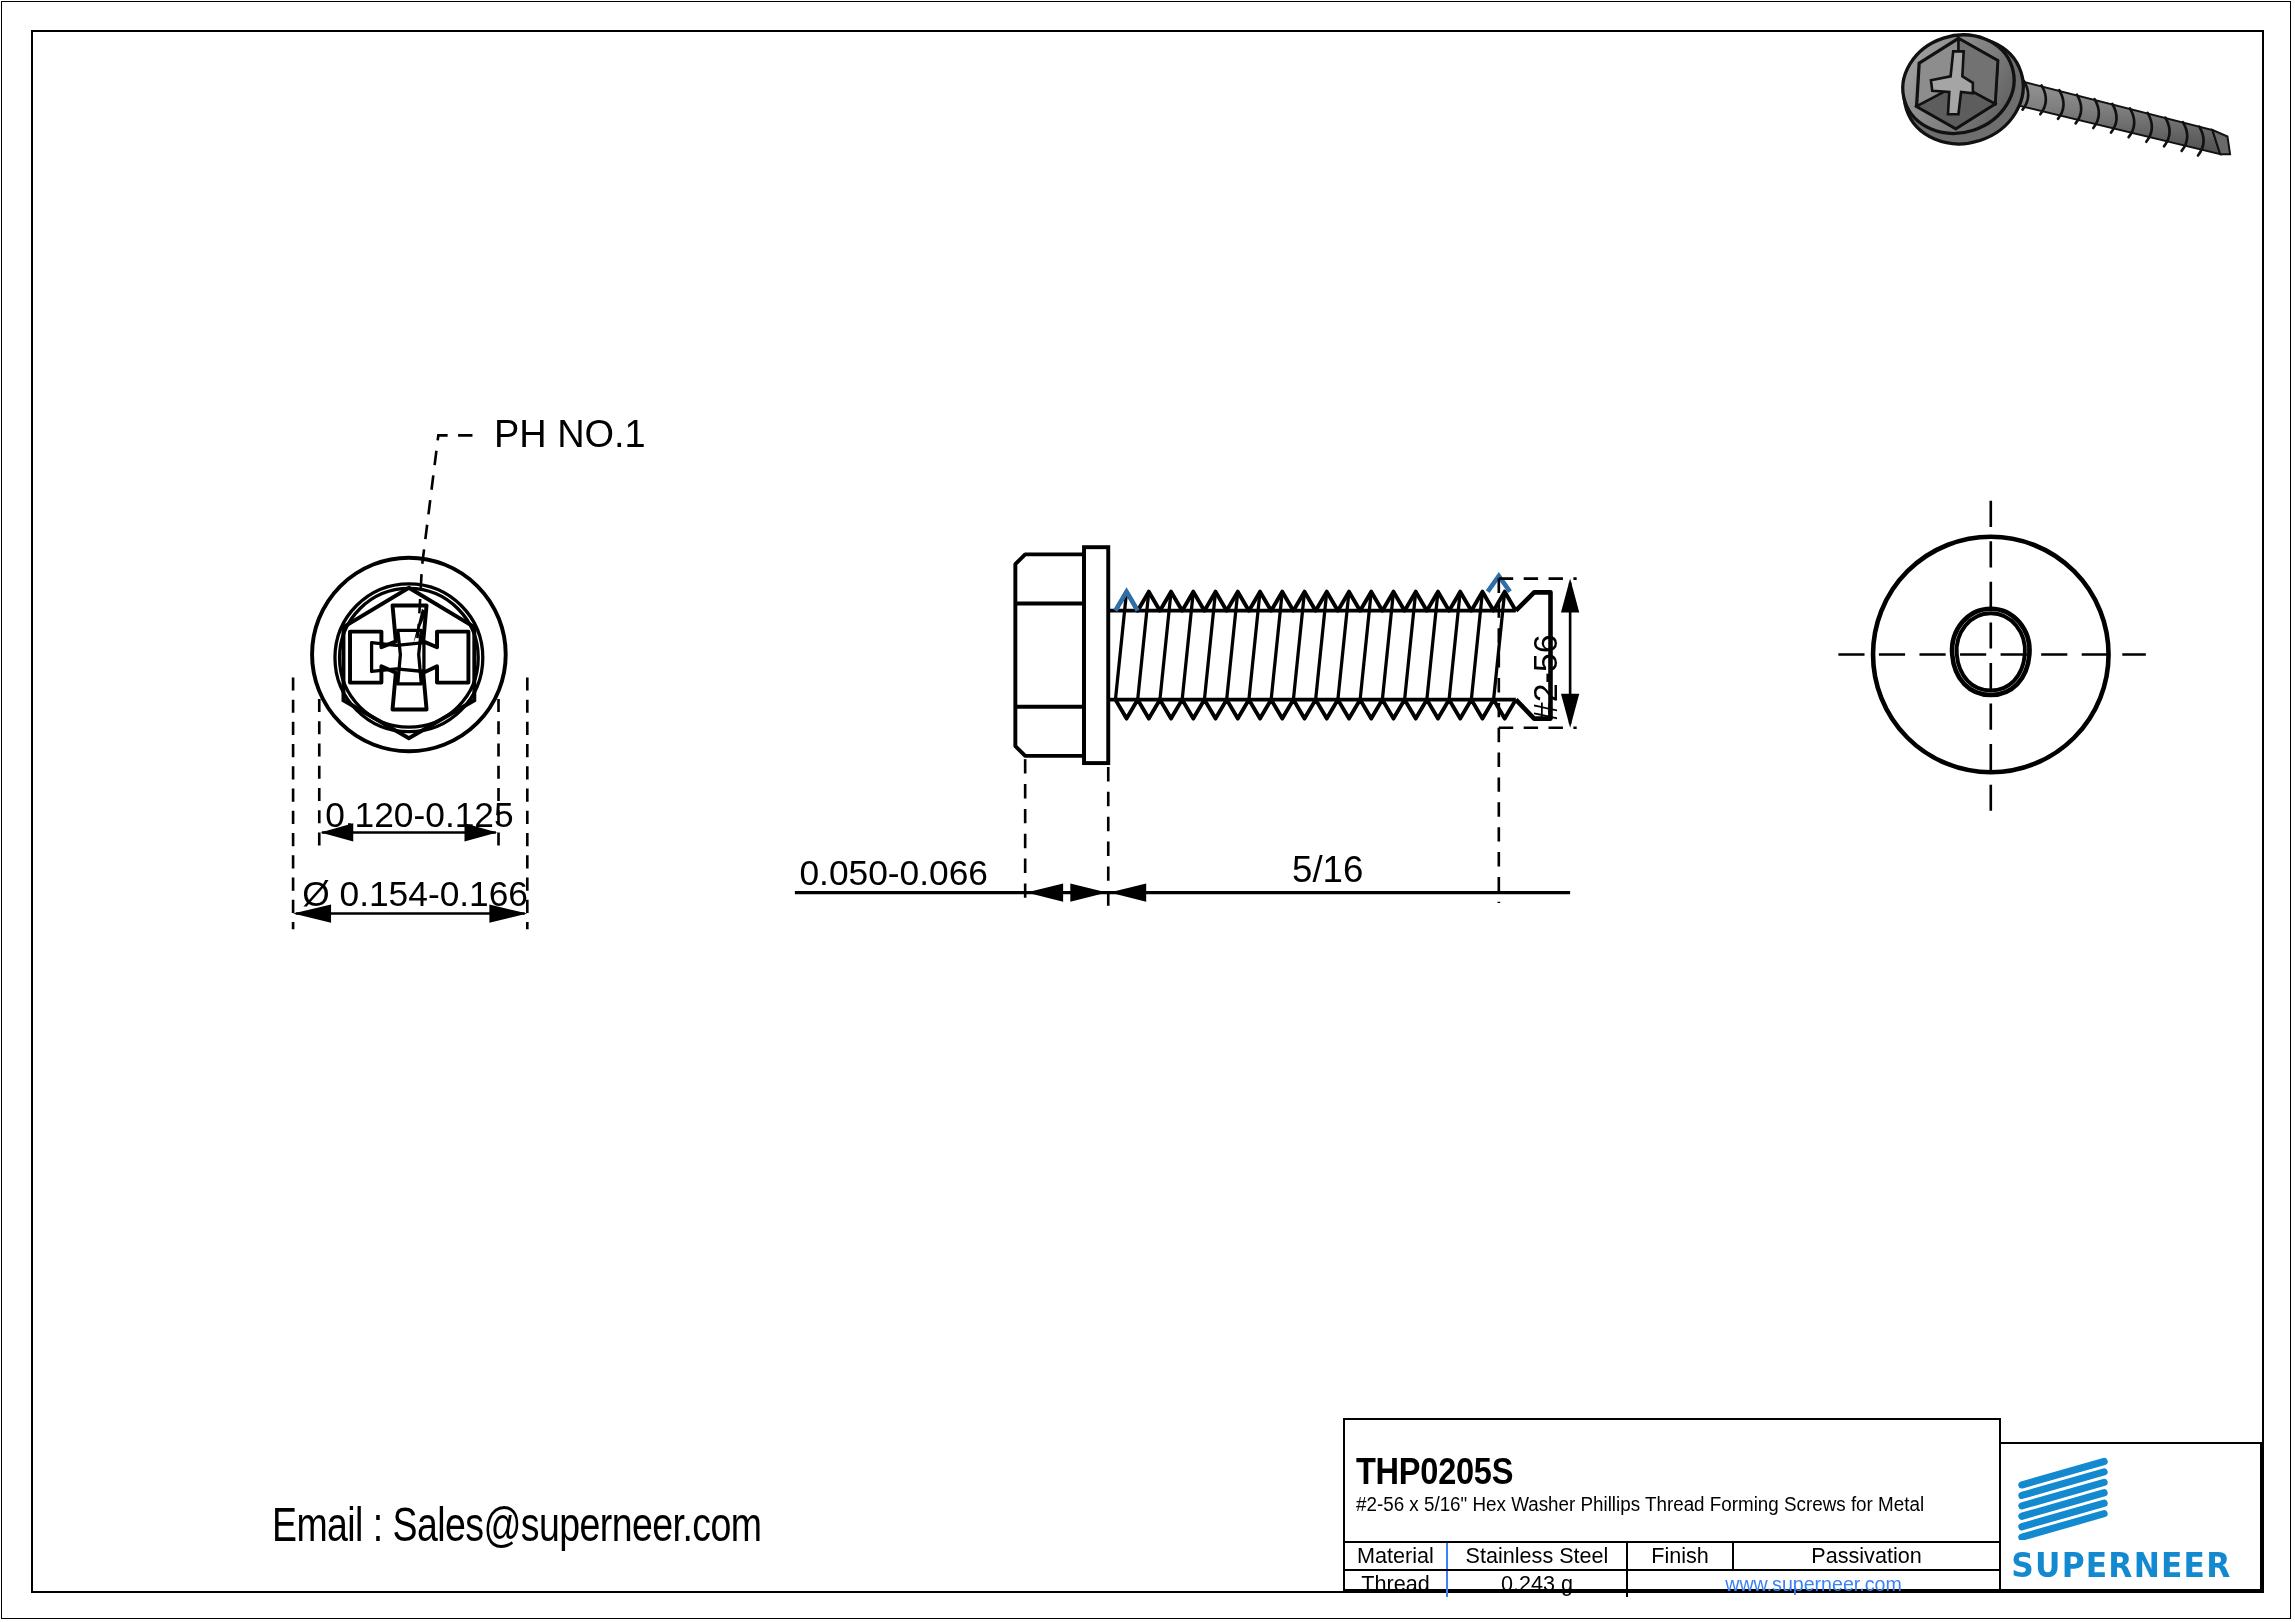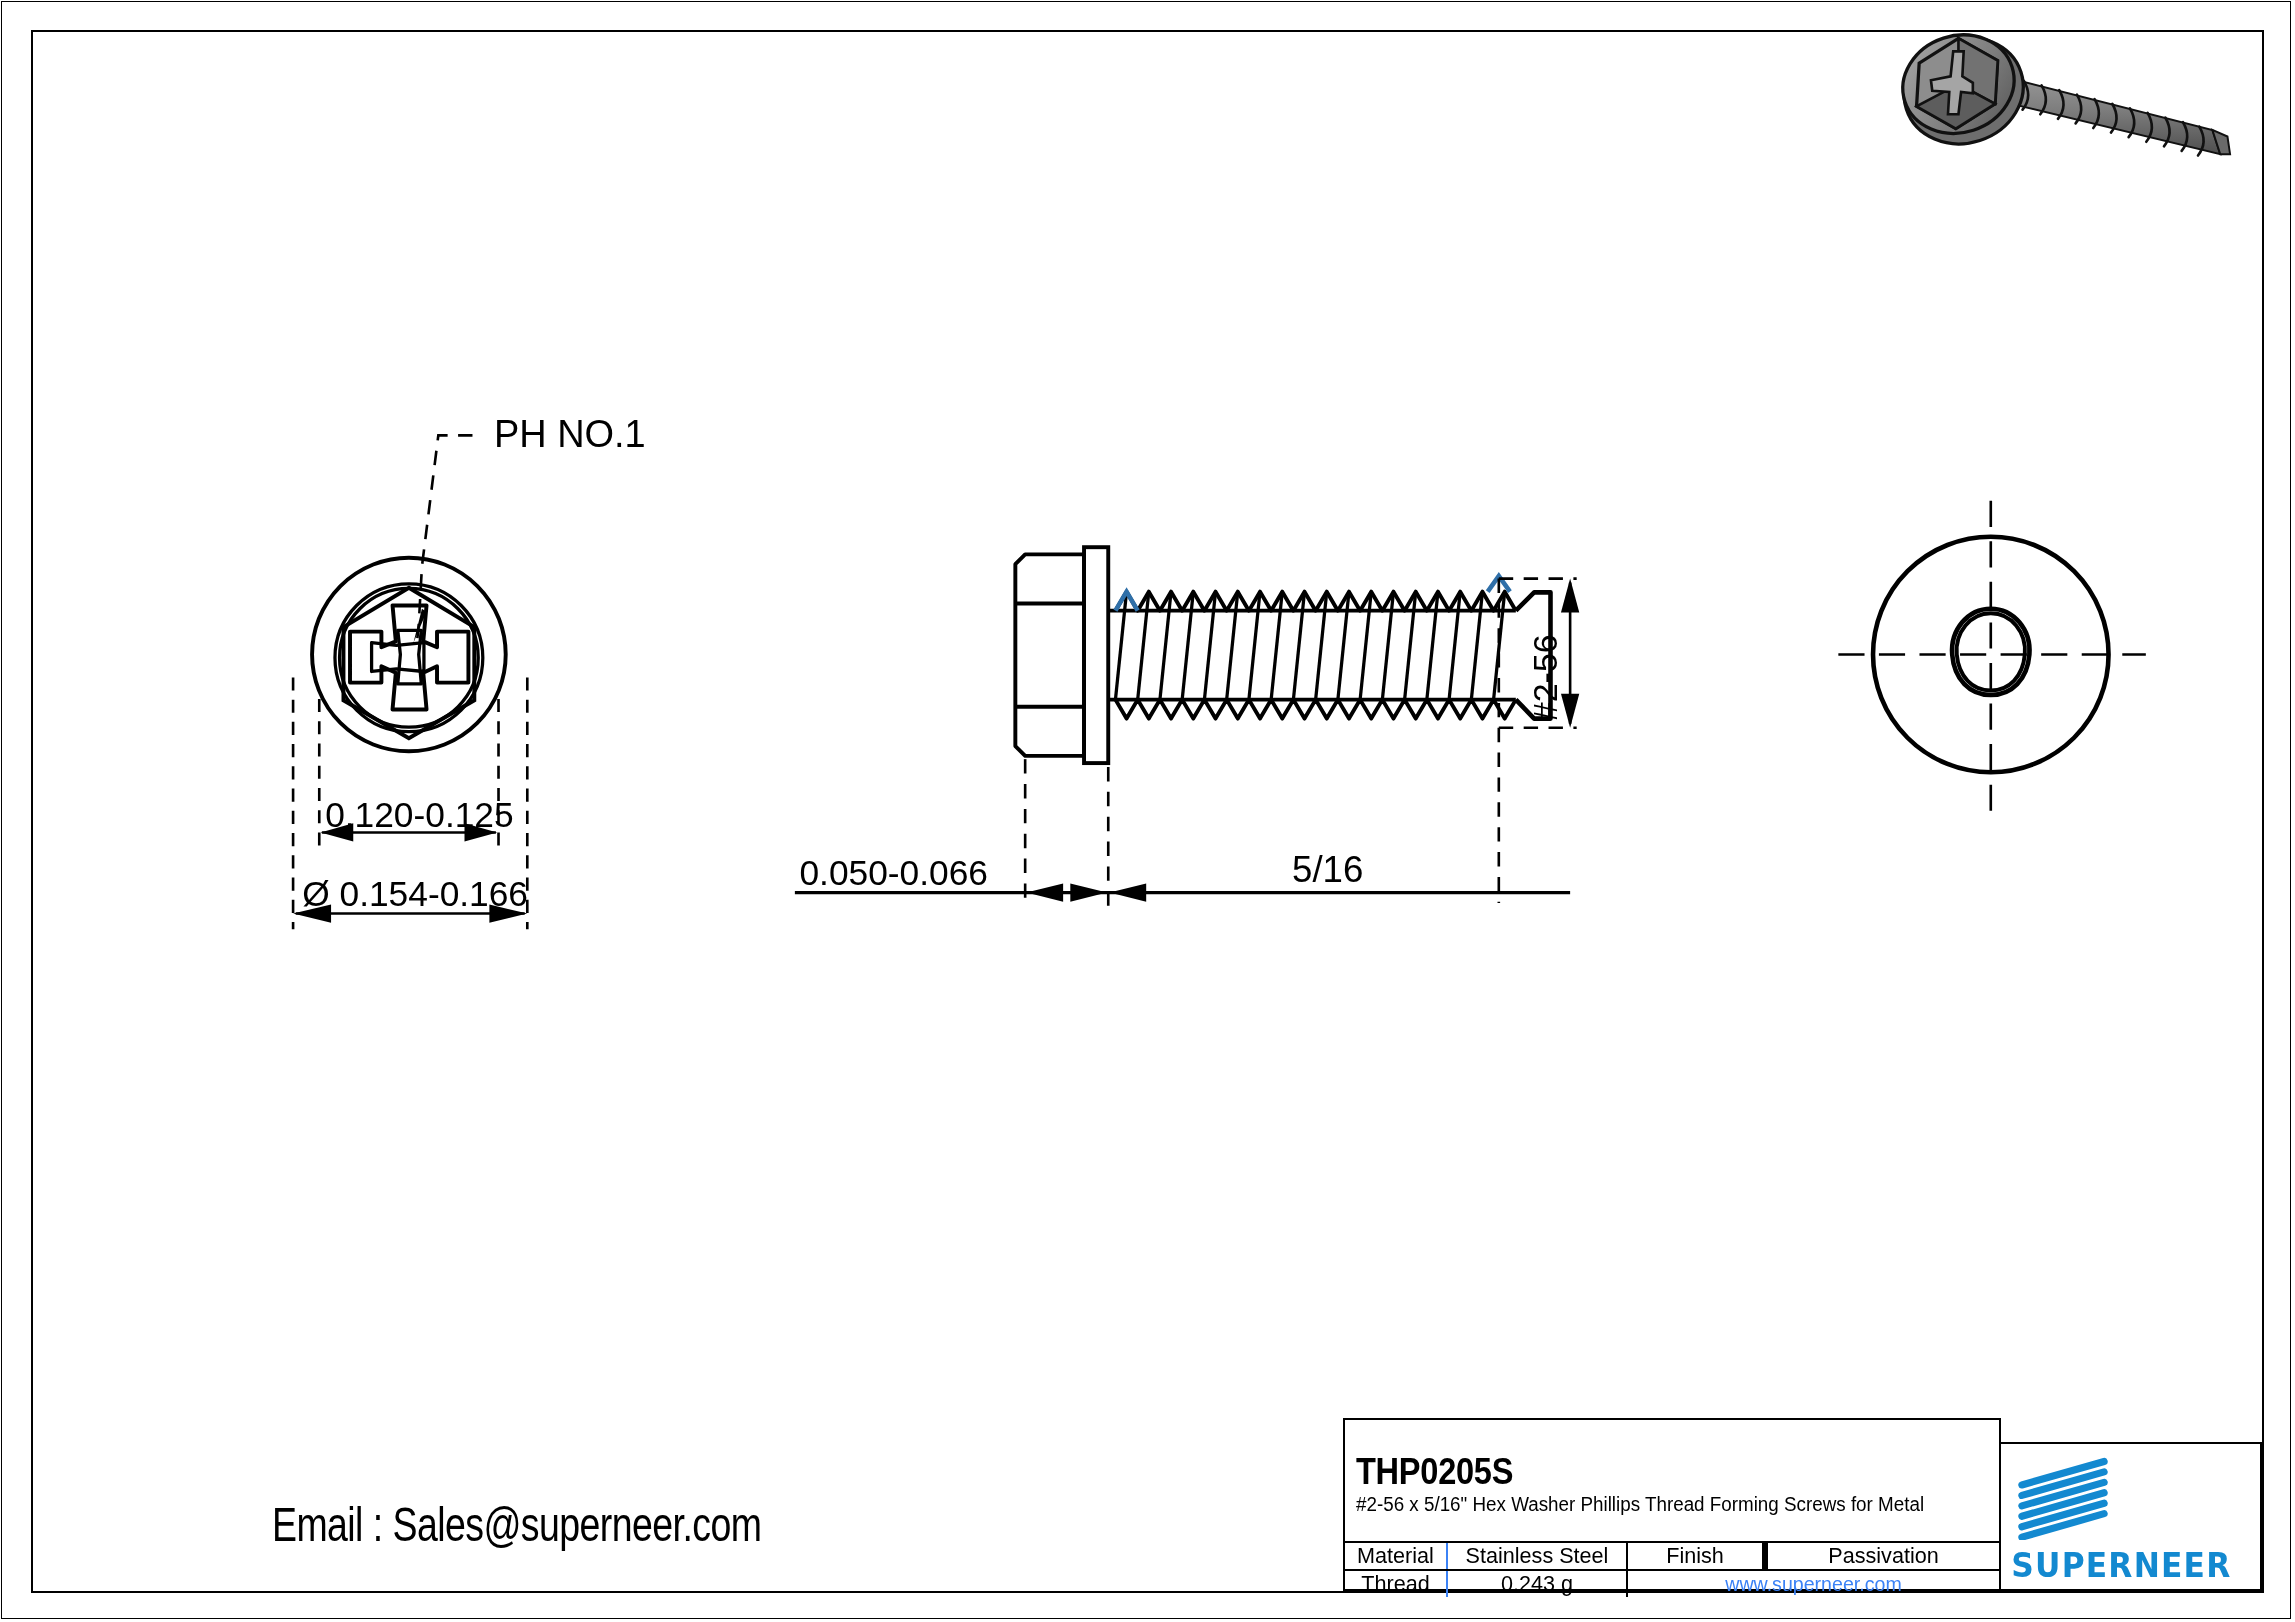--- a/index.html
+++ b/index.html
@@ -119,21 +119,21 @@
     display: flex;
     align-items: center;
     justify-content: center;
     box-sizing: border-box;
     font-size: 21.6px;
     white-space: nowrap;
     transform-origin: center;
   }
   .c-label  { width: 103px; border-right: 2px solid #3b82f6; }
   .c-value  { width: 180px; border-right: 2px solid #000; }
-  .c-finish { width: 140px; border-right: 6px solid #000000; }
+  .c-finish { width: 106px; border-right: 2px solid #000000; }
   .c-fvalue { flex: 1; }
   .c-web    { flex: 1; color: #3b82f6; font-size: 19.6px; }
 
   .tb-right {
     flex: 1;
     border: 2px solid #000;
     border-left: none;
     box-sizing: border-box;
     position: relative;
     display: flex;

